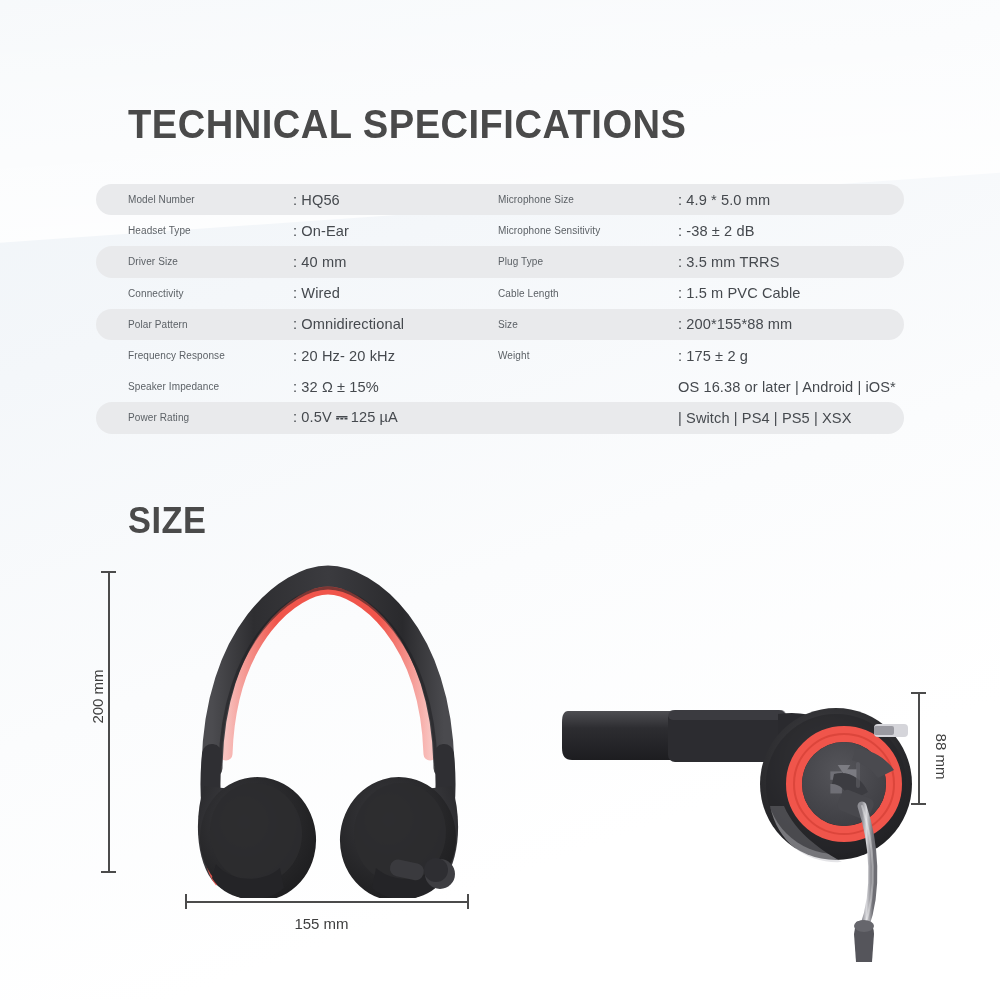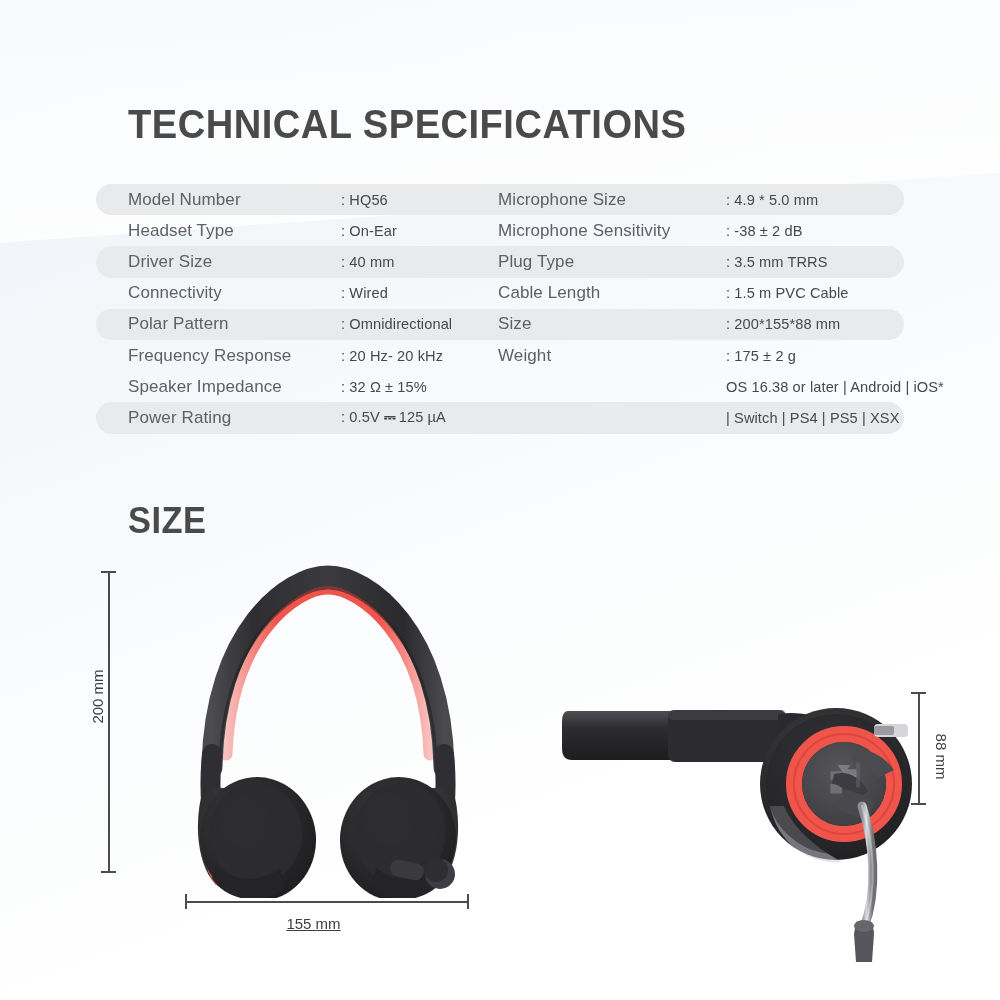--- a/index.html
+++ b/index.html
@@ -64,29 +64,28 @@
   .cell {
     display: flex;
     align-items: center;
     height: 100%;
   }
   .cell-left  { width: 399px; padding-left: 32px; }
   .cell-right { width: 409px; padding-left: 3px; }
 
   .lbl {
     color: #5c6166;
-    font-size: 17px;
+    font-size: 10px;
     letter-spacing: .1px;
   }
   .val {
     color: #45494e;
     font-size: 14.6px;
     letter-spacing: .1px;
     white-space: nowrap;
-    margin-left: 48px;
   }
   .cell-left  .lbl { width: 165px; flex: none; }
   .cell-right .lbl { width: 180px; flex: none; }
 
   sup.reg { font-size: 9px; vertical-align: super; }
   .dc { letter-spacing: -1px; font-weight: bold; }
 
   
   .dimline { position: absolute; background: #4b4b4b; }
 
@@ -103,27 +102,26 @@
     transform: rotate(-90deg);
     transform-origin: center center;
     white-space: nowrap;
   }
 
   #dim-h-line  { left: 186px; top: 901px; width: 283px; height: 1.6px; }
   #dim-h-cap-l { left: 185px; top: 894px; width: 1.8px; height: 15px; }
   #dim-h-cap-r { left: 467px; top: 894px; width: 1.8px; height: 15px; }
   #dim-h-label {
     position: absolute;
-    left: 172px; top: 915px;
+    left: 180px; top: 915px;
     width: 283px;
     text-align: center;
     color: #3f3f3f;
     font-size: 15px;
     white-space: nowrap;
-    text-decoration: underline;
   }
 
   #dim-s-line  { left: 918px; top: 693px; width: 1.6px; height: 111px; }
   #dim-s-cap-t { left: 911px; top: 692px; width: 15px;  height: 1.8px; }
   #dim-s-cap-b { left: 911px; top: 803px; width: 15px;  height: 1.8px; }
   #dim-s-label {
     position: absolute;
     left: 906px; top: 748px;
     width: 70px;
     text-align: center;

